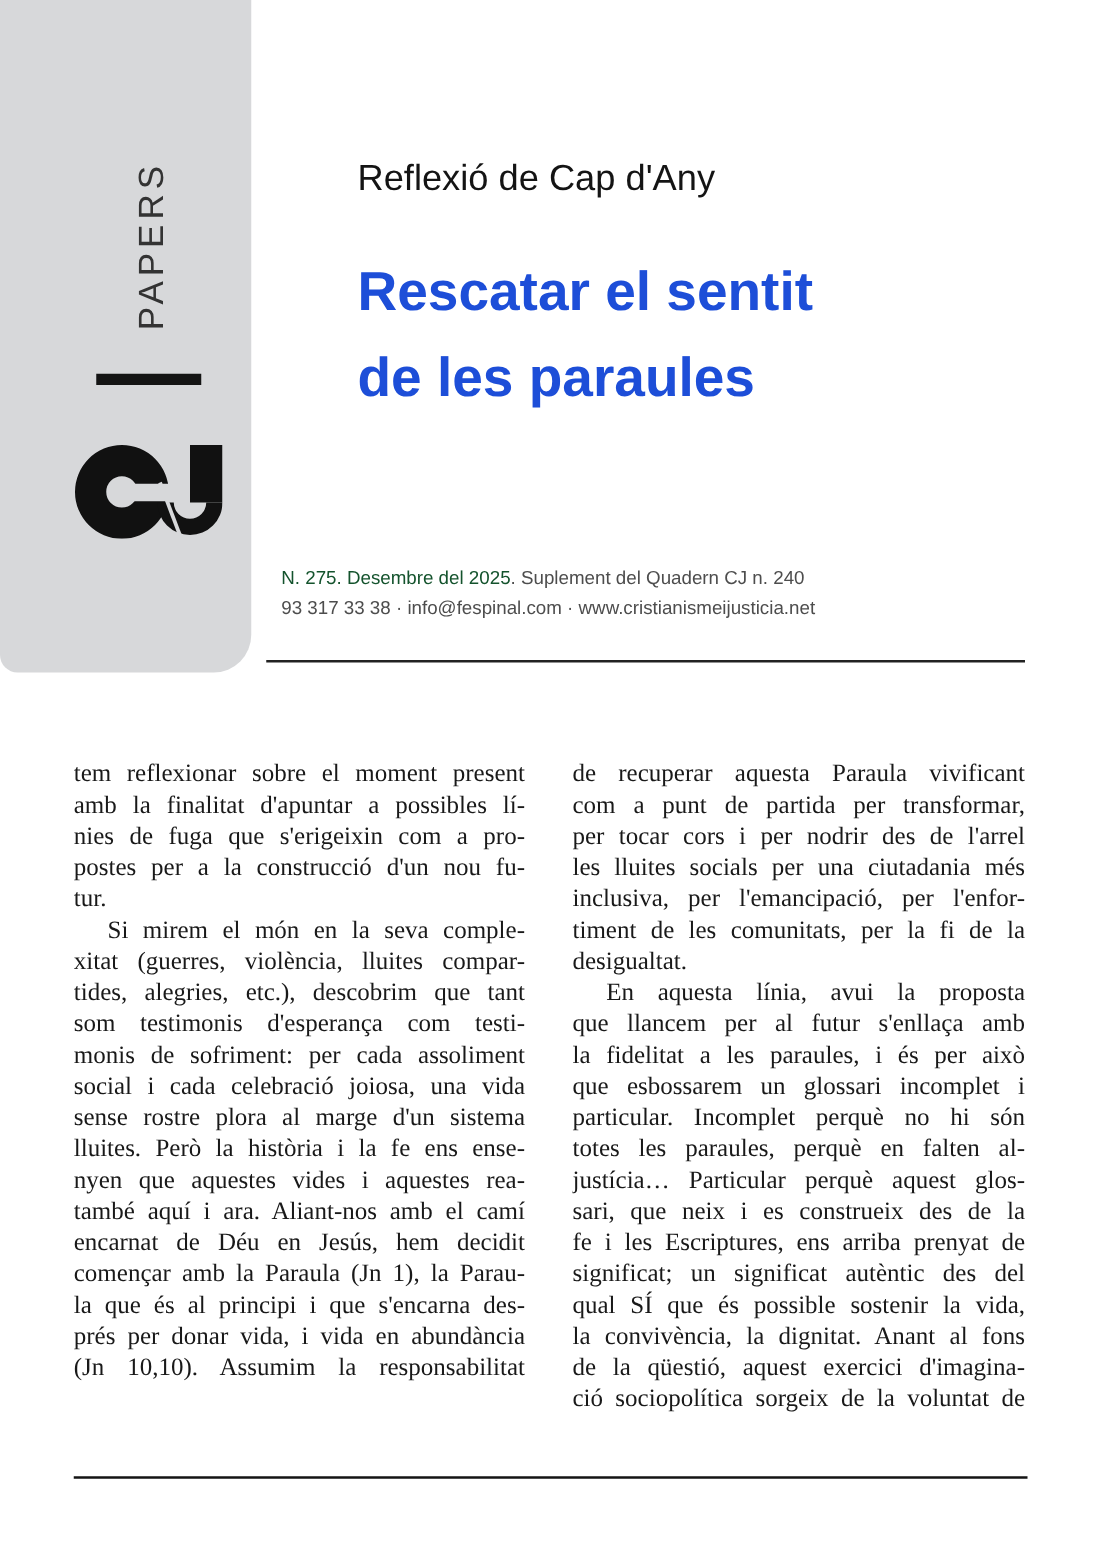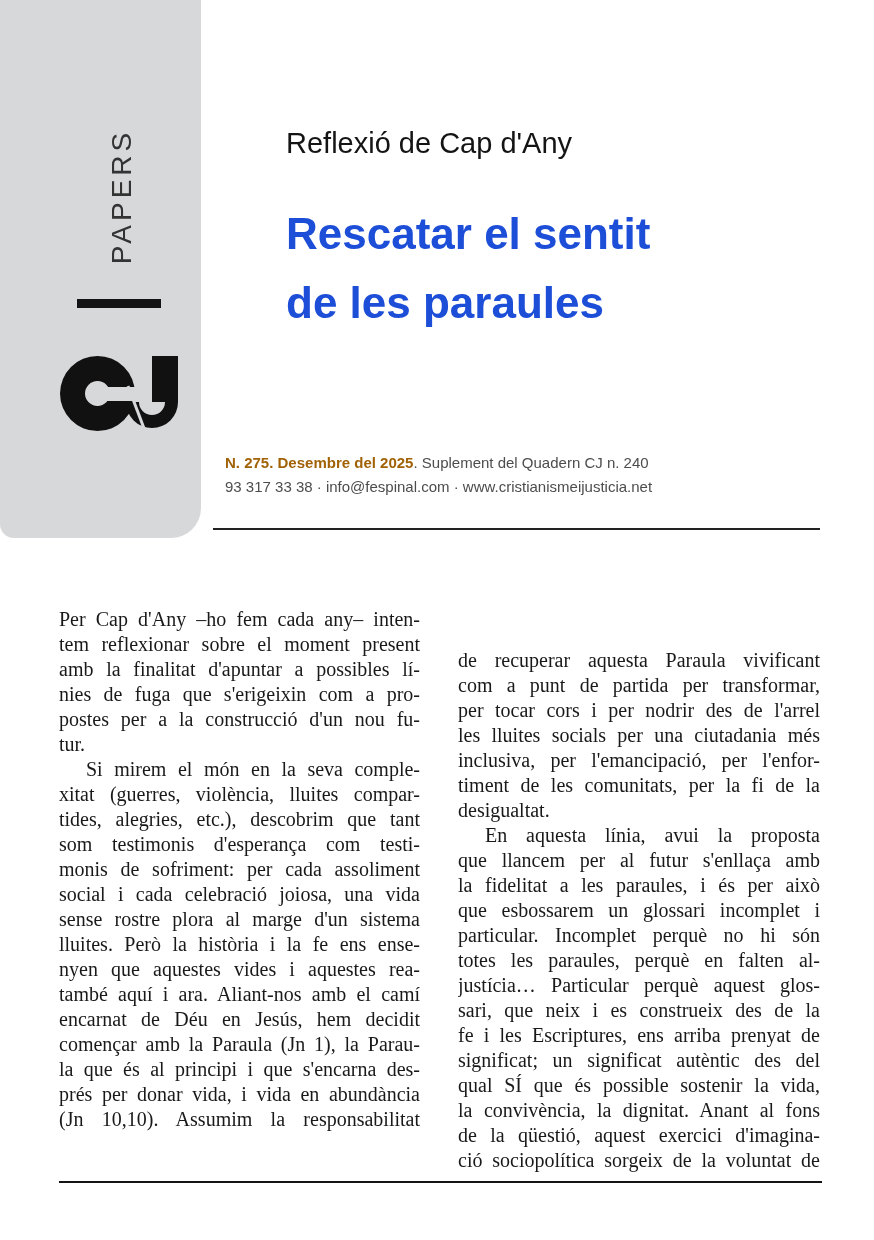--- a/index.html
+++ b/index.html
@@ -28,32 +28,32 @@
     font-size:29px; line-height:47px; color:#141414; white-space:nowrap;
   }
   .title{
     position:absolute; left:286px; top:199px;
     font-size:44px; line-height:69px; font-weight:700; color:#1d4ed8; white-space:nowrap;
   }
   .info{
     position:absolute; left:225px; top:451px; width:560px;
     font-size:15px; line-height:23.5px; color:#4d4d4d;
   }
-  .info .strong{ font-weight:700; color:#a16207; }
+  .info .strong{ font-weight:400; color:#14532d; }
   .info-line{ white-space:nowrap; }
   .header-rule{
     position:absolute; left:213px; top:528px; width:607px; height:2px; background:#222222;
   }
   
   .column{
     position:absolute; top:607px; width:362px;
     font-family:"Liberation Serif", serif; font-size:20px; color:#191919;
   }
   .col-left{ left:59px; width:361px; }
-  .col-right{ left:458px;margin-top:41px; }
+  .col-right{ left:458px; }
   .bodyline{
     line-height:25px; height:25px; overflow:hidden;
     text-align:justify; text-align-last:justify;
   }
   .bodyline:not(.no-justify)::after{
     content:""; display:inline-block; width:100%; height:0; vertical-align:top;
   }
   .bodyline.no-justify{ text-align:left; text-align-last:left; }
   .bodyline.no-justify::after{ content:none; }
   .bodyline.indent{ text-indent:27px; }
@@ -90,21 +90,20 @@
   </div>
 
   <div class="info">
     <div class="info-line"><span class="strong">N. 275. Desembre del 2025</span><span>. Suplement del Quadern CJ n. 240</span></div>
     <div class="info-line">93 317 33 38 · info@fespinal.com · www.cristianismeijusticia.net</div>
   </div>
 
   <div class="header-rule"></div>
 
   <div class="column col-left">
-      <div class="bodyline">Per Cap d'Any –ho fem cada any– inten-</div>
       <div class="bodyline">tem reflexionar sobre el moment present</div>
       <div class="bodyline">amb la finalitat d'apuntar a possibles lí-</div>
       <div class="bodyline">nies de fuga que s'erigeixin com a pro-</div>
       <div class="bodyline">postes per a la construcció d'un nou fu-</div>
       <div class="bodyline no-justify">tur.</div>
       <div class="bodyline indent">Si mirem el món en la seva comple-</div>
       <div class="bodyline">xitat (guerres, violència, lluites compar-</div>
       <div class="bodyline">tides, alegries, etc.), descobrim que tant</div>
       <div class="bodyline">som testimonis d'esperança com testi-</div>
       <div class="bodyline">monis de sofriment: per cada assoliment</div>

